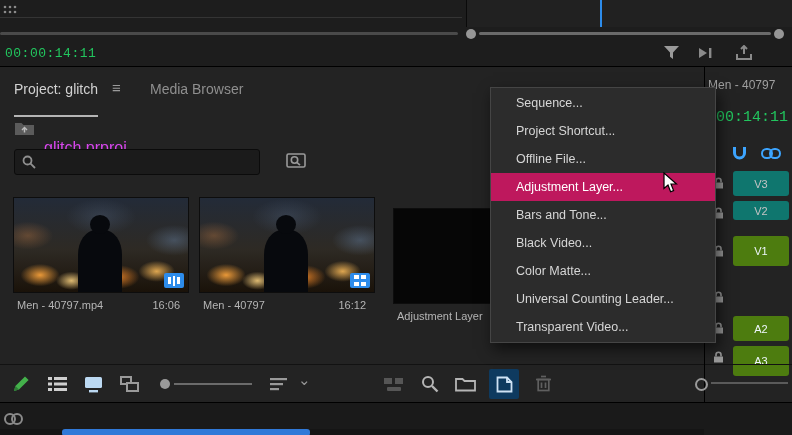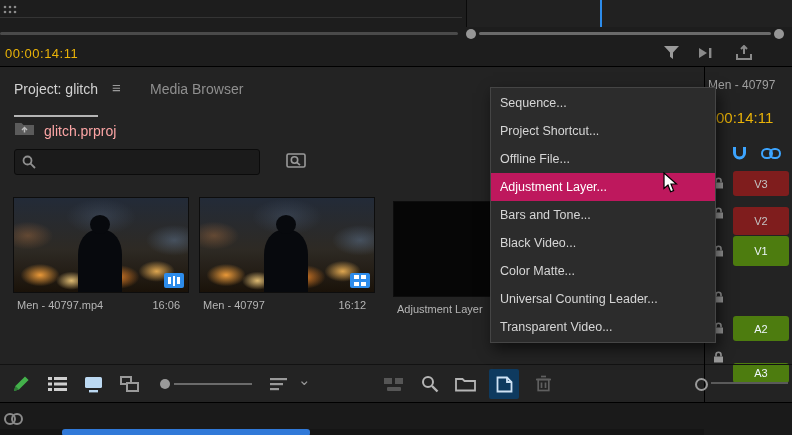--- a/index.html
+++ b/index.html
@@ -1,18 +1,18 @@
 <!DOCTYPE html>
 <html><head>
 <meta charset="utf-8">
 <style>
   html,body{margin:0;padding:0}
   body{width:792px;height:435px;background:#232323;font-family:"Liberation Sans",sans-serif;position:relative;overflow:hidden;color:#c8c8c8}
   .abs{position:absolute}
-  .tc{font-family:Liberation Sans, sans-serif;color:#eab308}
+  .tc{font-family:Liberation Mono, monospace;color:#22c55e}
 
   
   .top-strip{left:0;top:0;width:792px;height:66px;background:#1d1d1d;border-bottom:1px solid #000}
   .knob{position:absolute;top:0;width:10px;height:10px;border-radius:50%;background:#969696}
   .zoombar{position:absolute;left:13px;right:13px;top:3px;height:3px;background:#6a6a6a;border-radius:2px}
 
   
   .tab{font-size:14px;color:#8f8f8f;padding-bottom:18px;white-space:nowrap}
   .tab.active{color:#d2d2d2;border-bottom:2px solid #b5b5b5}
 
@@ -38,25 +38,25 @@
   .badge{position:absolute;right:4px;bottom:4px;width:20px;height:15px;background:#2d8ceb;border-radius:2px;display:flex;align-items:center;justify-content:center;gap:2px}
   .badge i{display:block;width:2.5px;height:7px;background:#fff}
   .badge i:nth-child(2){height:10px}
   .badge.seq{flex-wrap:wrap;gap:1.5px;padding:2px;box-sizing:border-box}
   .badge.seq i{width:5px;height:4px}
   .cname{position:absolute;left:5px;top:104px;font-size:11px;color:#b5b5b5;max-width:116px;overflow:hidden;white-space:nowrap}
   .cdur{position:absolute;right:10px;top:104px;font-size:11px;color:#b5b5b5}
 
   
   .menu{background:#2c2c2c;border:1px solid #454545;box-shadow:3px 6px 14px rgba(0,0,0,.6);padding:1px 0}
-  .mi{height:28px;line-height:28px;padding-left:9px;font-size:12.5px;color:#d6d6d6;white-space:nowrap;cursor:default}
+  .mi{height:28px;line-height:28px;padding-left:25px;font-size:12.5px;color:#d6d6d6;white-space:nowrap;cursor:default}
   .mi.hl{background:#be185d;color:#fff}
 
   
-  .tcell{position:absolute;left:28px;width:56px;background:#7f1d1d;border-radius:3px;color:#c4c4c4;font-size:11px;display:flex;align-items:center;justify-content:center}
+  .tcell{position:absolute;left:28px;width:56px;background:#0f766e;border-radius:3px;color:#c4c4c4;font-size:11px;display:flex;align-items:center;justify-content:center}
   .tcell.on{background:#4d7c0f;color:#eef6fc}
 
   .toolbar-btn{display:flex;align-items:center;justify-content:center}
   .nib{background:#0e3a5f;border-radius:2px}
 </style>
 </head>
 <body>
 
 <div class="abs top-strip">
   <svg class="abs" style="left:3px;top:5px" width="15" height="10">
@@ -105,21 +105,21 @@
     <span>Media Browser</span>
   </div>
 
   <svg class="abs" style="left:14px;top:53px" width="21" height="16">
     <path d="M1 3 h6.5 l2 2 h10.5 v10 h-19 z" fill="#5b5b5b"></path>
     <g stroke="#bdbdbd" stroke-width="1.5" fill="none">
         <path d="M10.5 12.5 v-4.5"></path>
         <path d="M8 10 l2.5 -2.5 2.5 2.5"></path>
       </g>
   </svg>
-  <span class="abs" style="left:44px;top:56px;font-size:14px;color:#fca5a5">glitch.prproj</span>
+  <span class="abs" style="left:44px;top:72px;font-size:16px;color:#d946ef">glitch.prproj</span>
 
   <div class="abs searchbox" style="left:14px;top:82px;width:244px;height:24px">
     <svg style="position:absolute;left:7px;top:5px" width="14" height="14">
       <circle cx="5.5" cy="5.5" r="4" fill="none" stroke="#8f8f8f" stroke-width="1.8"></circle>
       <line x1="8.6" y1="8.6" x2="13" y2="13" stroke="#8f8f8f" stroke-width="1.8"></line>
     </svg>
     <input placeholder="" style="">
   </div>
   <svg class="abs" style="left:286px;top:85px" width="20" height="17">
     <rect x="1" y="2" width="18" height="13" rx="1.5" fill="none" stroke="#9a9a9a" stroke-width="1.6"></rect>
@@ -147,21 +147,21 @@
           <i></i>
           <i></i>
           <i></i>
           <i></i>
         </span>
     </div>
     <span class="cname">Men - 40797</span>
     <span class="cdur">16:12</span>
   </div>
 
-  <div class="abs card" style="left:392px;top:132px">
+  <div class="abs card" style="left:392px;top:139px">
     <div class="thumb black"></div>
     <span class="cname">Adjustment Layer</span>
   </div>
 
   <div class="abs" style="left:0;top:297px;width:704px;height:38px;border-top:1px solid #121212">
     <svg class="abs" style="left:12px;top:9px" width="19" height="19">
       <path d="M2 17 L3.4 12 L13 2.4 L16.6 6 L7 15.6 Z" fill="#44b14b"></path>
       <path d="M2 17 L3.4 12 L7 15.6 Z" fill="#2e7d36"></path>
     </svg>
     <svg class="abs" style="left:48px;top:11px" width="19" height="16">
@@ -240,21 +240,21 @@
   <svg class="abs" style="left:8px;top:110px" width="11" height="12">
       <rect x="1" y="5.5" width="9" height="6" fill="#9a9a9a"></rect>
       <path d="M3 5.5 V3.8 a2.5 2.5 0 0 1 5 0 V5.5" fill="none" stroke="#9a9a9a" stroke-width="1.6"></path>
     </svg>
   <div class="tcell" style="top:104px;height:25px">V3</div>
 
   <svg class="abs" style="left:8px;top:140px" width="11" height="12">
       <rect x="1" y="5.5" width="9" height="6" fill="#9a9a9a"></rect>
       <path d="M3 5.5 V3.8 a2.5 2.5 0 0 1 5 0 V5.5" fill="none" stroke="#9a9a9a" stroke-width="1.6"></path>
     </svg>
-  <div class="tcell" style="top:140px;height:28px">V2</div>
+  <div class="tcell" style="top:134px;height:19px">V2</div>
 
   <svg class="abs" style="left:8px;top:178px" width="11" height="12">
       <rect x="1" y="5.5" width="9" height="6" fill="#9a9a9a"></rect>
       <path d="M3 5.5 V3.8 a2.5 2.5 0 0 1 5 0 V5.5" fill="none" stroke="#9a9a9a" stroke-width="1.6"></path>
     </svg>
   <div class="tcell on" style="top:169px;height:30px">V1</div>
 
   <svg class="abs" style="left:8px;top:224px" width="11" height="12">
       <rect x="1" y="5.5" width="9" height="6" fill="#9a9a9a"></rect>
       <path d="M3 5.5 V3.8 a2.5 2.5 0 0 1 5 0 V5.5" fill="none" stroke="#9a9a9a" stroke-width="1.6"></path>
@@ -263,21 +263,21 @@
   <svg class="abs" style="left:8px;top:255px" width="11" height="12">
       <rect x="1" y="5.5" width="9" height="6" fill="#9a9a9a"></rect>
       <path d="M3 5.5 V3.8 a2.5 2.5 0 0 1 5 0 V5.5" fill="none" stroke="#9a9a9a" stroke-width="1.6"></path>
     </svg>
   <div class="tcell on" style="top:249px;height:25px">A2</div>
 
   <svg class="abs" style="left:8px;top:284px" width="11" height="12">
       <rect x="1" y="5.5" width="9" height="6" fill="#9a9a9a"></rect>
       <path d="M3 5.5 V3.8 a2.5 2.5 0 0 1 5 0 V5.5" fill="none" stroke="#9a9a9a" stroke-width="1.6"></path>
     </svg>
-  <div class="tcell on" style="top:296px;height:20px">A3</div>
+  <div class="tcell on" style="top:279px;height:30px">A3</div>
 
   <div class="abs" style="left:0;top:297px;width:88px;height:1px;background:#121212"></div>
 </div>
 
 <span class="abs" style="left:695px;top:378px;width:9px;height:9px;border-radius:50%;border:2px solid #9a9a9a;z-index:20"></span>
 <span class="abs" style="left:711px;top:382px;width:77px;height:2px;background:#5a5a5a;z-index:20"></span>
 
 <div class="abs" style="left:0;top:402px;width:792px;height:33px;background:#1a1a1a;border-top:1px solid #000">
   <svg class="abs" style="left:4px;top:9px" width="19" height="14">
     <circle cx="6" cy="7" r="5" fill="none" stroke="#8a8a8a" stroke-width="2"></circle>

